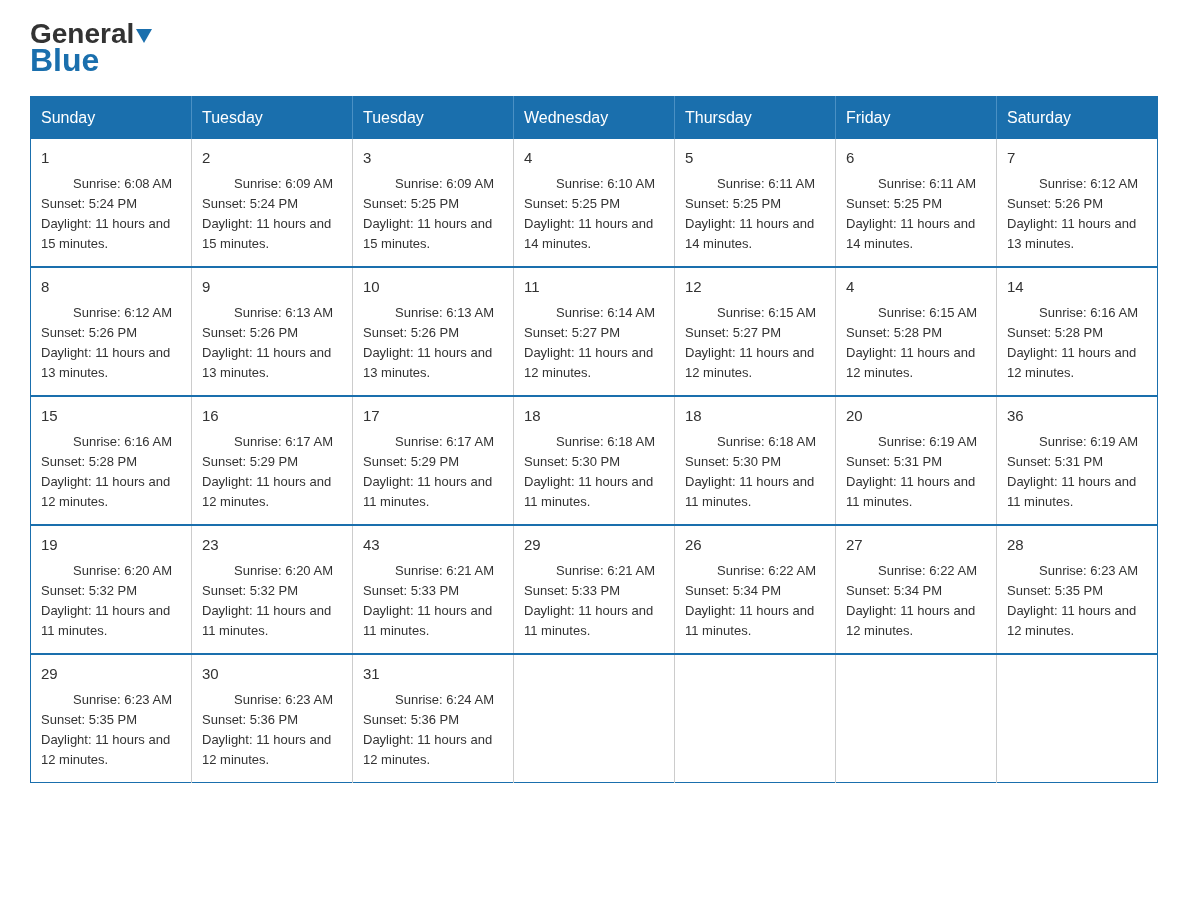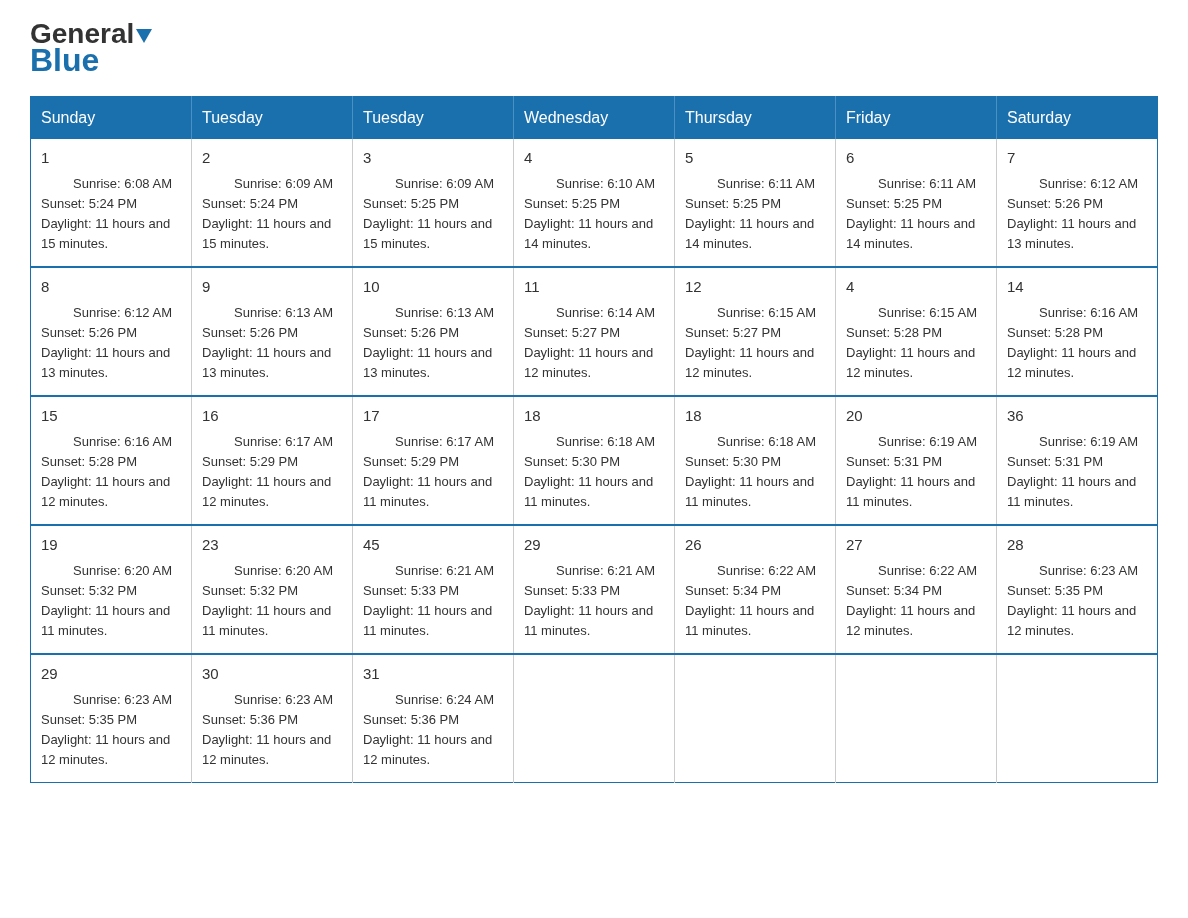--- a/index.html
+++ b/index.html
@@ -157,21 +157,21 @@
         <td><span class="day-number">16</span><span class="day-info">Sunrise: 6:17 AM<br>Sunset: 5:29 PM<br>Daylight: 11 hours and 12 minutes.</span></td>
         <td><span class="day-number">17</span><span class="day-info">Sunrise: 6:17 AM<br>Sunset: 5:29 PM<br>Daylight: 11 hours and 11 minutes.</span></td>
         <td><span class="day-number">18</span><span class="day-info">Sunrise: 6:18 AM<br>Sunset: 5:30 PM<br>Daylight: 11 hours and 11 minutes.</span></td>
         <td><span class="day-number">18</span><span class="day-info">Sunrise: 6:18 AM<br>Sunset: 5:30 PM<br>Daylight: 11 hours and 11 minutes.</span></td>
         <td><span class="day-number">20</span><span class="day-info">Sunrise: 6:19 AM<br>Sunset: 5:31 PM<br>Daylight: 11 hours and 11 minutes.</span></td>
         <td><span class="day-number">36</span><span class="day-info">Sunrise: 6:19 AM<br>Sunset: 5:31 PM<br>Daylight: 11 hours and 11 minutes.</span></td>
       </tr>
       <tr>
         <td><span class="day-number">19</span><span class="day-info">Sunrise: 6:20 AM<br>Sunset: 5:32 PM<br>Daylight: 11 hours and 11 minutes.</span></td>
         <td><span class="day-number">23</span><span class="day-info">Sunrise: 6:20 AM<br>Sunset: 5:32 PM<br>Daylight: 11 hours and 11 minutes.</span></td>
-        <td><span class="day-number">45</span><span class="day-info">Sunrise: 6:21 AM<br>Sunset: 5:33 PM<br>Daylight: 11 hours and 11 minutes.</span></td>
+        <td><span class="day-number">43</span><span class="day-info">Sunrise: 6:21 AM<br>Sunset: 5:33 PM<br>Daylight: 11 hours and 11 minutes.</span></td>
         <td><span class="day-number">29</span><span class="day-info">Sunrise: 6:21 AM<br>Sunset: 5:33 PM<br>Daylight: 11 hours and 11 minutes.</span></td>
         <td><span class="day-number">26</span><span class="day-info">Sunrise: 6:22 AM<br>Sunset: 5:34 PM<br>Daylight: 11 hours and 11 minutes.</span></td>
         <td><span class="day-number">27</span><span class="day-info">Sunrise: 6:22 AM<br>Sunset: 5:34 PM<br>Daylight: 11 hours and 12 minutes.</span></td>
         <td><span class="day-number">28</span><span class="day-info">Sunrise: 6:23 AM<br>Sunset: 5:35 PM<br>Daylight: 11 hours and 12 minutes.</span></td>
       </tr>
       <tr>
         <td><span class="day-number">29</span><span class="day-info">Sunrise: 6:23 AM<br>Sunset: 5:35 PM<br>Daylight: 11 hours and 12 minutes.</span></td>
         <td><span class="day-number">30</span><span class="day-info">Sunrise: 6:23 AM<br>Sunset: 5:36 PM<br>Daylight: 11 hours and 12 minutes.</span></td>
         <td><span class="day-number">31</span><span class="day-info">Sunrise: 6:24 AM<br>Sunset: 5:36 PM<br>Daylight: 11 hours and 12 minutes.</span></td>
         <td class="empty"></td>

